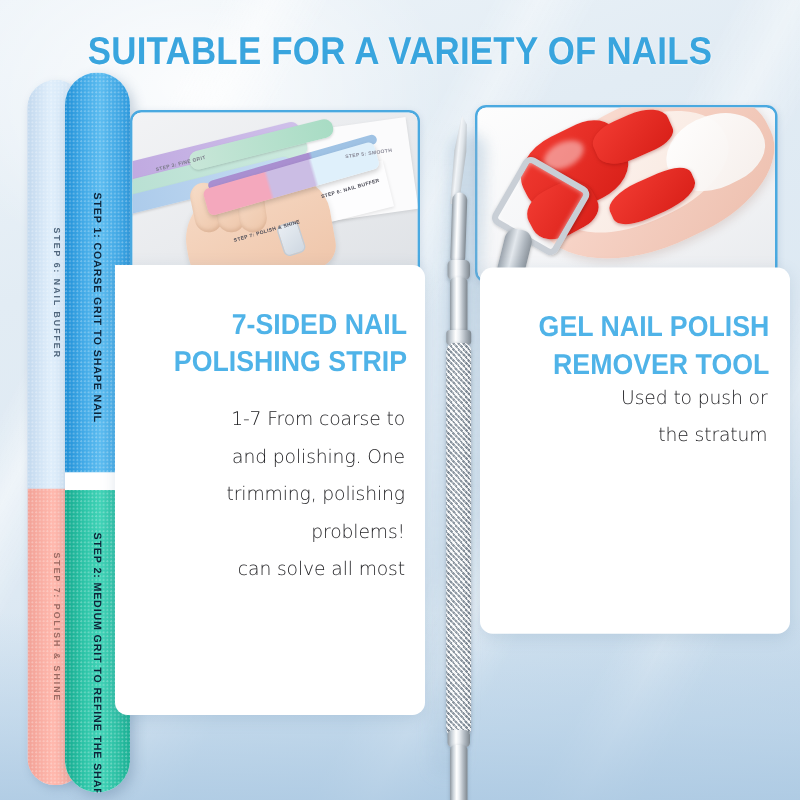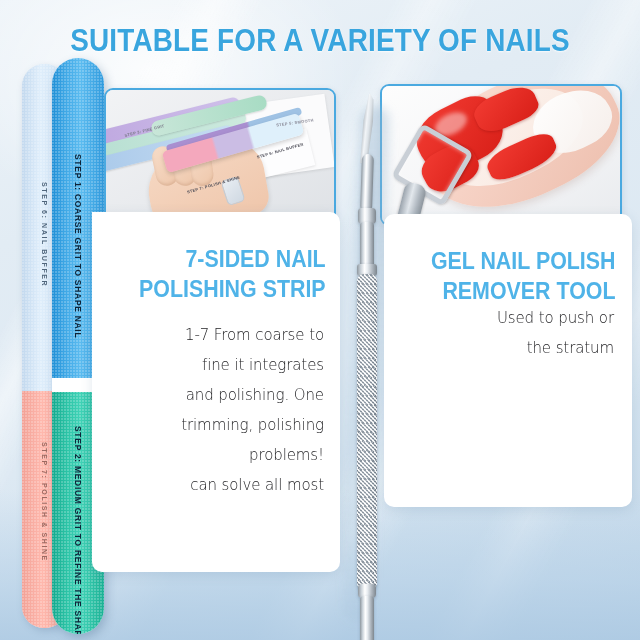--- a/index.html
+++ b/index.html
@@ -272,21 +272,20 @@
 
   </div>
 
   <div class="card card-left">
     <div class="heading head-left">
       <span class="hl">7-SIDED NAIL</span>
       <span class="hl">POLISHING STRIP</span>
     </div>
     <div class="body-txt body-left">
       <span class="hl">1-7 From coarse to</span>
-      <span class="hl">fine it integrates</span>
       <span class="hl">and polishing. One</span>
       <span class="hl">trimming, polishing</span>
       <span class="hl">problems!</span>
       <span class="hl">can solve all most</span>
     </div>
   </div>
 
   <div class="card card-right">
     <div class="heading head-right">
       <span class="hl">GEL NAIL POLISH</span>

